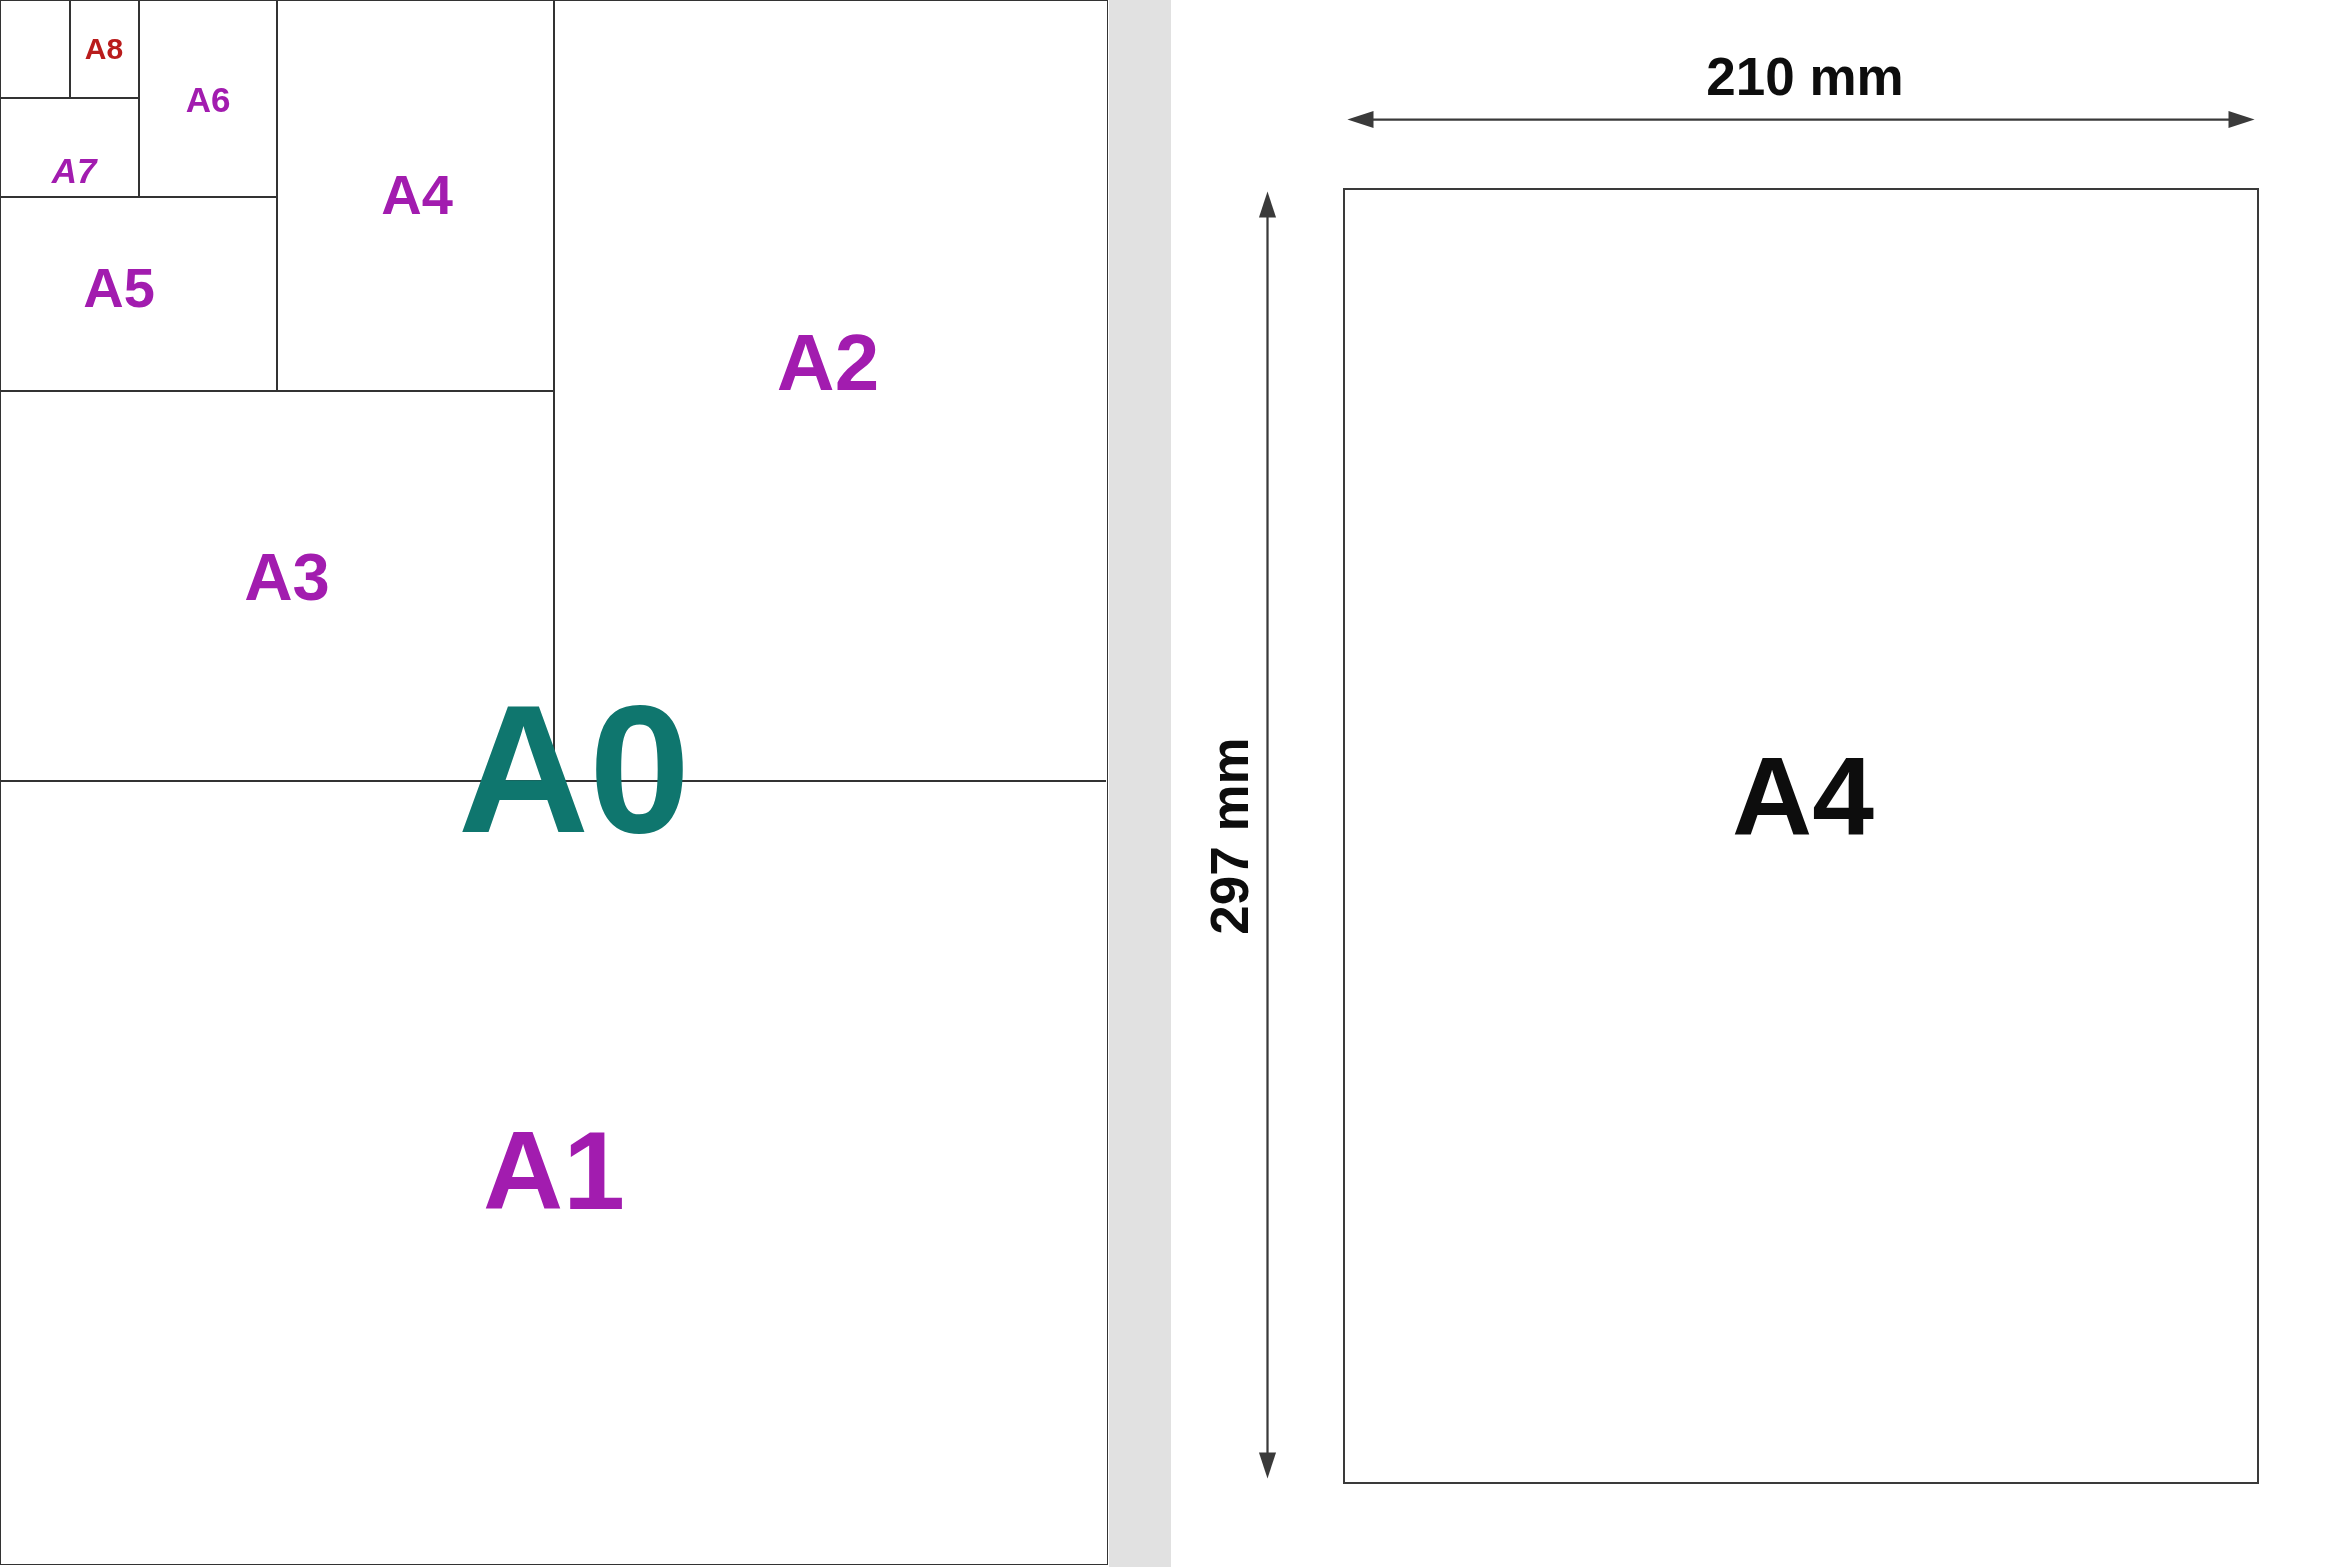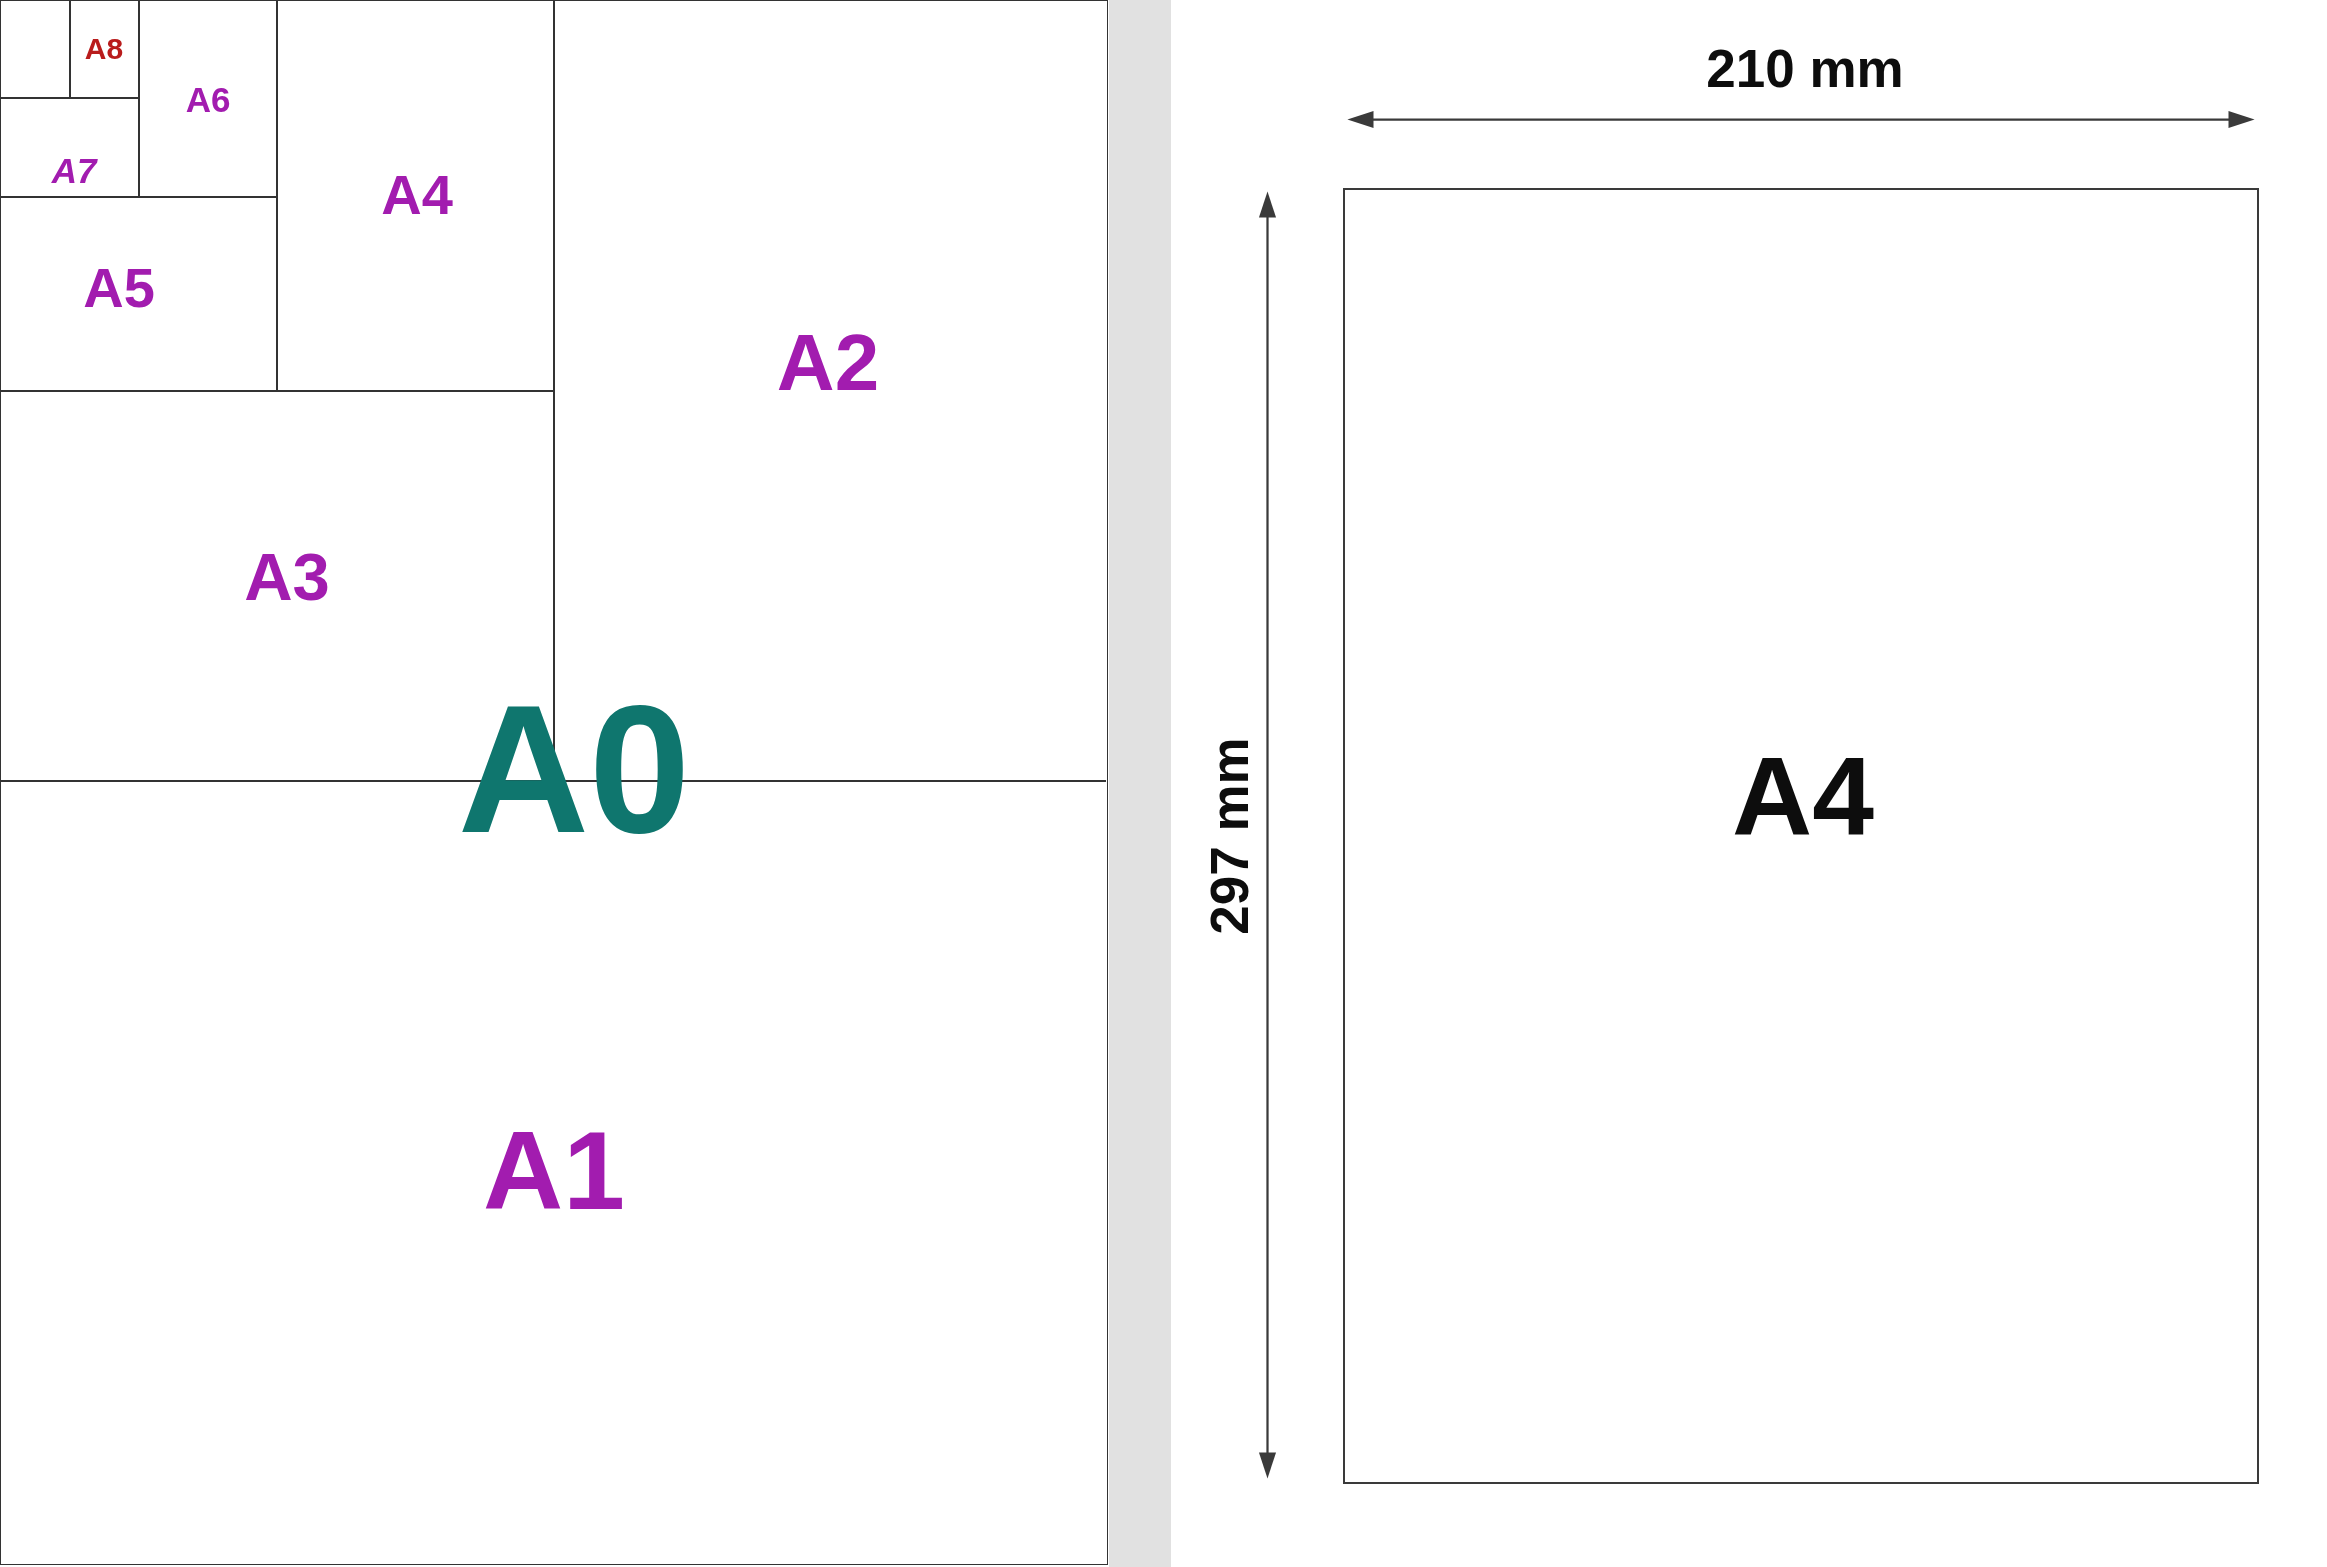--- a/index.html
+++ b/index.html
@@ -82,21 +82,21 @@
   .arrow-h { left: 1341px; top: 106px; }
   .arrow-v { left: 1254px; top: 183px; }
 
   .dim-label {
     position: absolute;
     color: #0d0d0d;
     font-size: 53px;
     line-height: 1;
     white-space: nowrap;
   }
-  .dim-width  { left: 1805px; top: 68px;  transform: translate(-50%, -50%); }
+  .dim-width  { left: 1805px; top: 76px;  transform: translate(-50%, -50%); }
   .dim-height { left: 1229px; top: 836px; transform: translate(-50%, -50%) rotate(-90deg); }
 </style>
 </head>
 <body>
 
 <div class="canvas">
 
   <div class="diagram">
     <div class="gline h line-a1-top"></div>
     <div class="gline v line-a2-left"></div>

